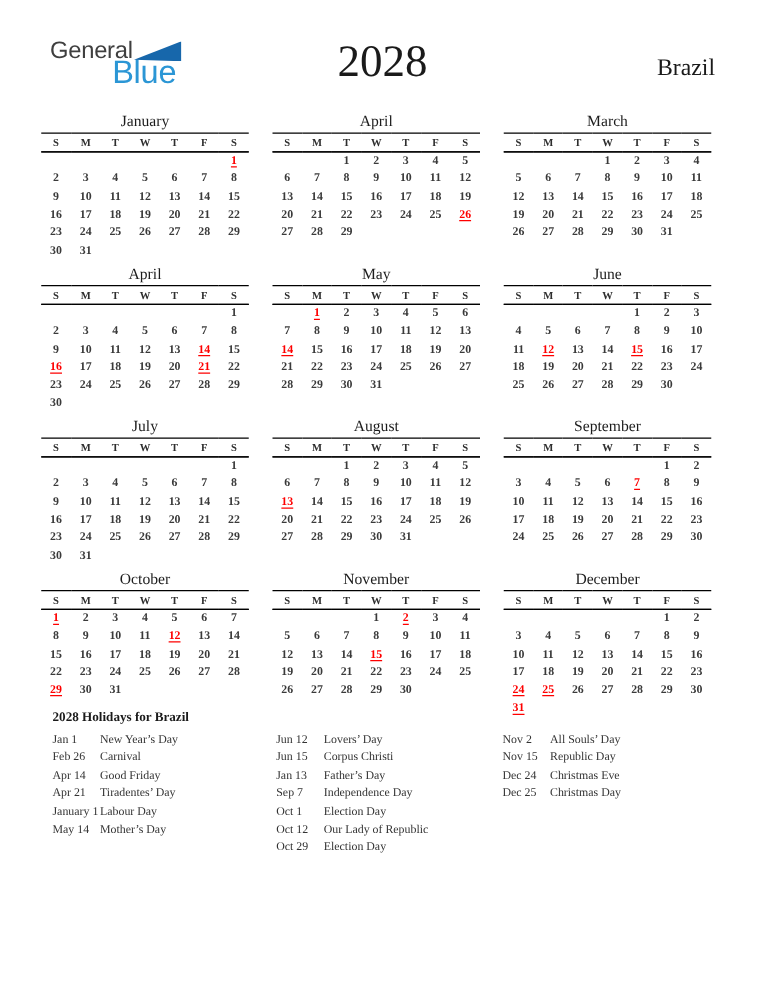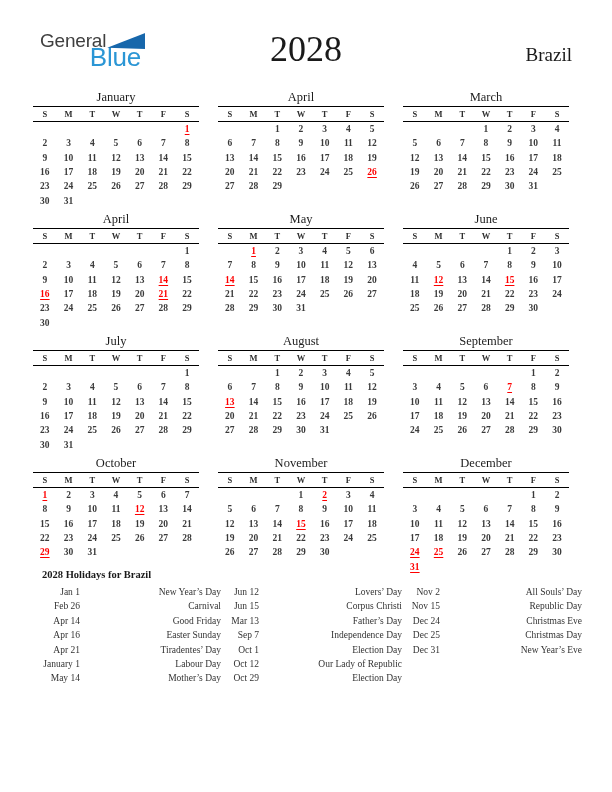--- a/index.html
+++ b/index.html
@@ -53,21 +53,21 @@
     color:var(--holiday-red,#fe0000);
     text-decoration:underline;
     text-decoration-thickness:1px;
     text-underline-offset:1.5px;
   }
 
   
   .holidays { position:absolute; left:42px; top:568px; right:20px; }
   .holidays-title { font-size:10.5px; font-weight:bold; color:#1a1a1a; line-height:14px; margin-bottom:3px; }
   .holidays-cols { display:flex; }
-  .holiday-col { display:block;text-align:right; }
+  .holiday-col { display:block; }
   .holiday-col.c0 { width:179px; }
   .holiday-col.c1 { width:181px; }
   .holiday-col.c2 { width:180px; }
   .holiday-item { display:grid; grid-template-columns:38px 1fr; font-size:9.5px; line-height:14.4px; color:#333; }
 </style>
 </head>
 <body>
 
 <div class="page">
 
@@ -887,24 +887,20 @@
           </div>
           <div class="holiday-item">
             <span class="holiday-date">Feb 26</span>
             <span class="holiday-name">Carnival</span>
           </div>
           <div class="holiday-item">
             <span class="holiday-date">Apr 14</span>
             <span class="holiday-name">Good Friday</span>
           </div>
           <div class="holiday-item">
-            <span class="holiday-date">Apr 16</span>
-            <span class="holiday-name">Easter Sunday</span>
-          </div>
-          <div class="holiday-item">
             <span class="holiday-date">Apr 21</span>
             <span class="holiday-name">Tiradentes’ Day</span>
           </div>
           <div class="holiday-item">
             <span class="holiday-date">January 1</span>
             <span class="holiday-name">Labour Day</span>
           </div>
           <div class="holiday-item">
             <span class="holiday-date">May 14</span>
             <span class="holiday-name">Mother’s Day</span>
@@ -913,21 +909,21 @@
         <div class="holiday-col c1">
           <div class="holiday-item">
             <span class="holiday-date">Jun 12</span>
             <span class="holiday-name">Lovers’ Day</span>
           </div>
           <div class="holiday-item">
             <span class="holiday-date">Jun 15</span>
             <span class="holiday-name">Corpus Christi</span>
           </div>
           <div class="holiday-item">
-            <span class="holiday-date">Mar 13</span>
+            <span class="holiday-date">Jan 13</span>
             <span class="holiday-name">Father’s Day</span>
           </div>
           <div class="holiday-item">
             <span class="holiday-date">Sep 7</span>
             <span class="holiday-name">Independence Day</span>
           </div>
           <div class="holiday-item">
             <span class="holiday-date">Oct 1</span>
             <span class="holiday-name">Election Day</span>
           </div>
@@ -950,21 +946,17 @@
             <span class="holiday-name">Republic Day</span>
           </div>
           <div class="holiday-item">
             <span class="holiday-date">Dec 24</span>
             <span class="holiday-name">Christmas Eve</span>
           </div>
           <div class="holiday-item">
             <span class="holiday-date">Dec 25</span>
             <span class="holiday-name">Christmas Day</span>
           </div>
-          <div class="holiday-item">
-            <span class="holiday-date">Dec 31</span>
-            <span class="holiday-name">New Year’s Eve</span>
-          </div>
         </div>
       </div>
   </div>
 
 </div>
 
 </body></html>

